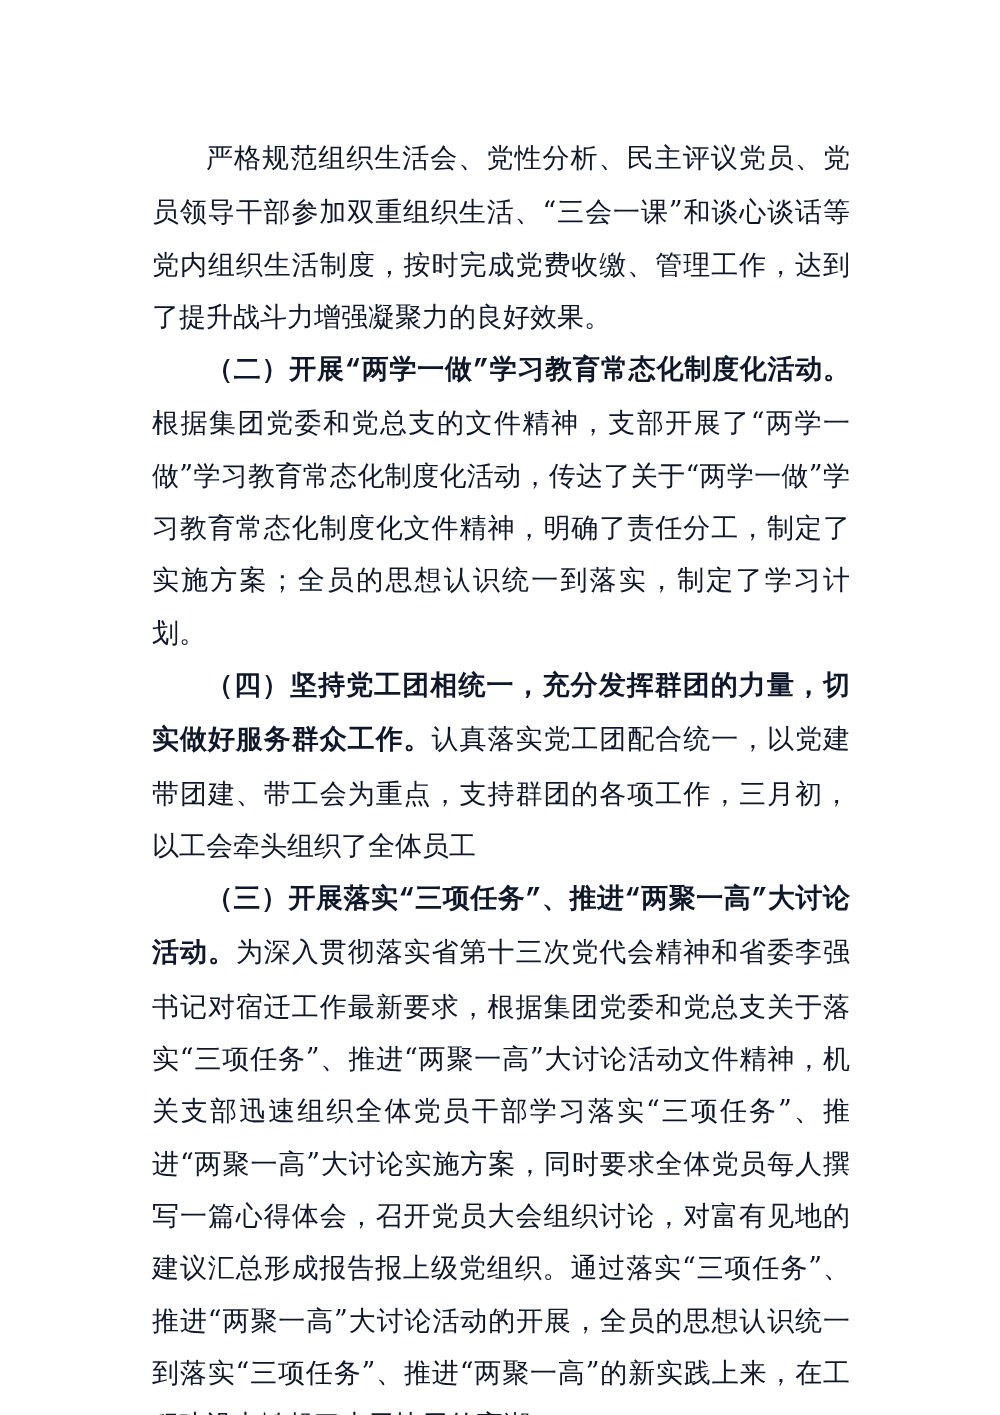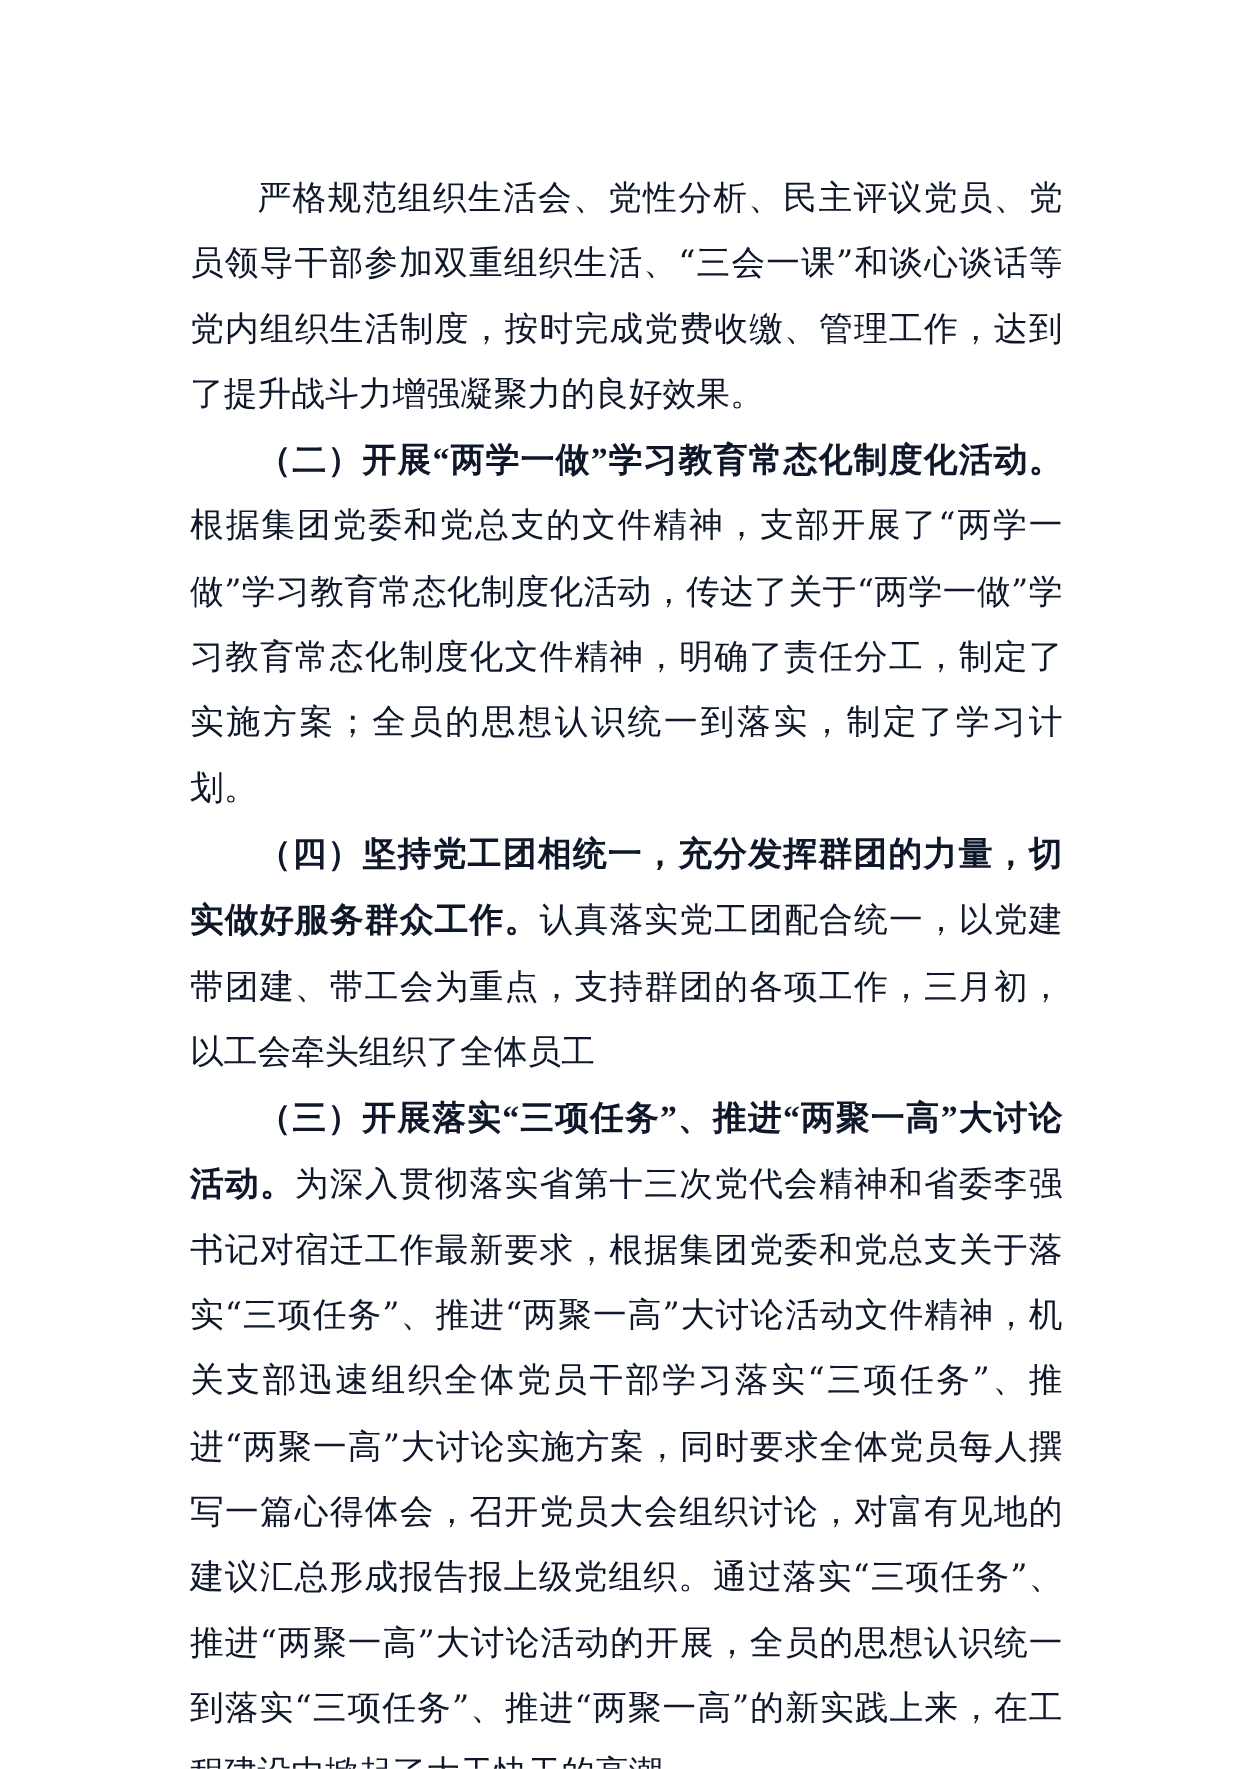--- a/index.html
+++ b/index.html
@@ -4,21 +4,21 @@
 <style>
   html, body { margin: 0; padding: 0; background: #ffffff; }
   body { width: 1000px; height: 1415px; position: relative; overflow: hidden; }
   .page {
     position: absolute; left: 152px; top: 132px; width: 698px;
     font-family: "DejaVu Serif", "Liberation Serif", serif;
     font-size: 27px; color: #0f172a; line-height: 52.3px;
     text-align: justify; text-justify: inter-character;
   }
   .para { margin: 0; text-indent: 2em; }
-  .bold { font-weight: bold; font-family: Liberation Serif, serif; }
+  .bold { font-weight: bold; font-family: Liberation Mono, monospace; }
   .page-number {
     position: absolute; left: 0; width: 1000px; top: 1308px; text-align: center;
     font-family: "Liberation Serif", "DejaVu Serif", serif; font-size: 15px; color: #222;
   }
 </style>
 </head>
 <body>
 
 <div class="page">
   <p class="para">

